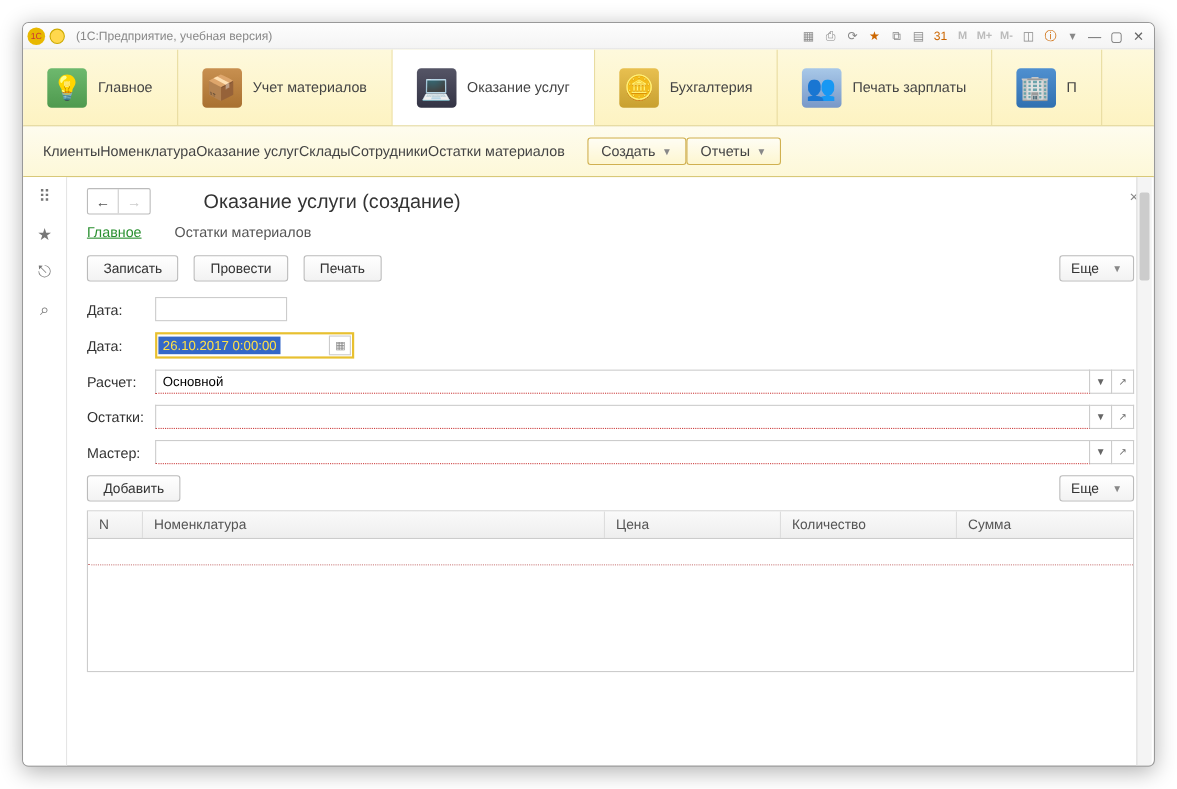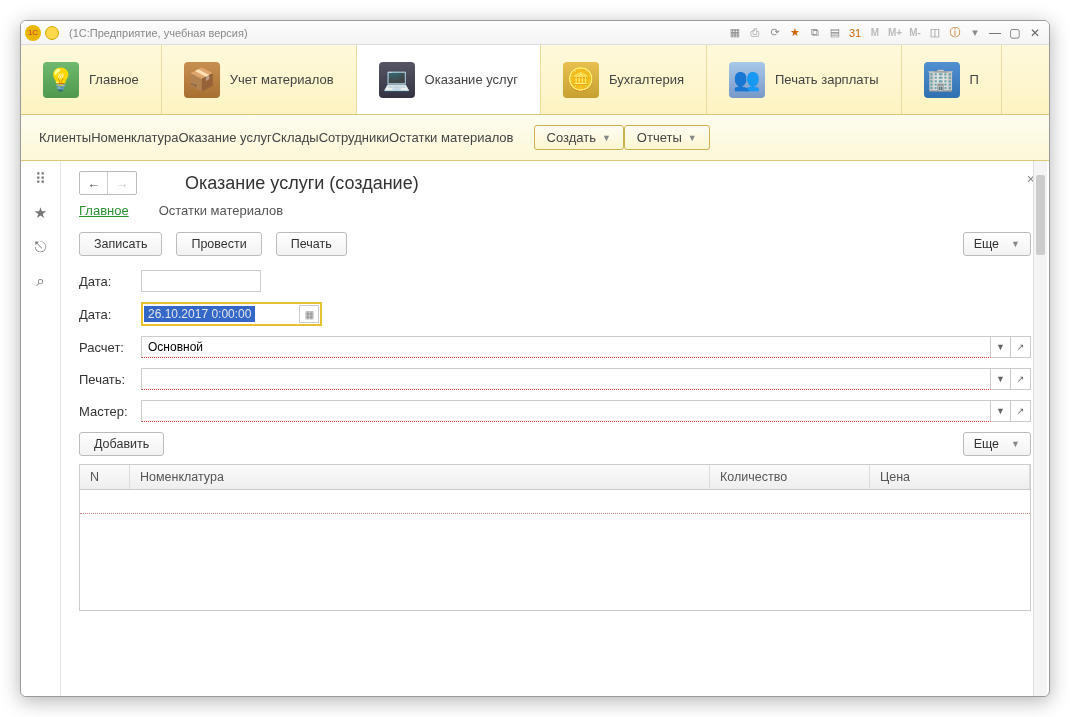--- a/index.html
+++ b/index.html
@@ -57,21 +57,21 @@
 .btn.more { padding: 4px 10px; display: flex; align-items: center; gap: 12px; }
 .btn.more .dd { font-size: 9px; color: #888; }
 .toolbar .tb-spacer { flex: 1; }
 
 .form { font-size: 13px; color: #333; }
 .frow { display: flex; align-items: center; margin-bottom: 10px; }
 .flabel { width: 62px; }
 .finput { border: 1px solid #ccc; height: 22px; padding: 0 6px; font-size: 12px; background: #fff; }
 .finput.num { width: 120px; }
 .date-wrap { display: flex; align-items: center; border: 2px solid #e8c030; padding: 1px; }
-.date-sel { background: #3468c8; color: #e5e5e5; padding: 1px 4px; font-size: 12px; }
+.date-sel { background: #3468c8; color: #fde047; padding: 1px 4px; font-size: 12px; }
 .date-cal { width: 20px; height: 18px; border: 1px solid #ccc; display: flex; align-items: center; justify-content: center; margin-left: 4px; font-size: 10px; color: #888; }
 .combo { display: flex; flex: 1; }
 .combo-input { flex: 1; border: 1px solid #ccc; border-bottom: 1px dotted #cc4040; height: 22px; padding: 0 6px; font-size: 12px; }
 .combo-btn { width: 20px; height: 22px; border: 1px solid #ccc; border-left: none; display: flex; align-items: center; justify-content: center; font-size: 9px; color: #666; cursor: pointer; }
 
 .tbl-toolbar { display: flex; margin-bottom: 8px; }
 .table { border: 1px solid #ccc; }
 .thead { display: flex; background: linear-gradient(#fafafa,#eee); border-bottom: 1px solid #ccc; }
 .th { padding: 5px 10px; font-size: 12.5px; color: #555; border-right: 1px solid #ddd; }
 .th.n { width: 50px; }
@@ -208,21 +208,21 @@
         </div>
         <div class="frow">
           <div class="flabel">Расчет:</div>
           <div class="combo">
             <input class="combo-input" value="Основной" style="">
             <div class="combo-btn">▼</div>
             <div class="combo-btn">↗</div>
           </div>
         </div>
         <div class="frow">
-          <div class="flabel">Печать:</div>
+          <div class="flabel">Остатки:</div>
           <div class="combo">
             <input class="combo-input" value="" style="">
             <div class="combo-btn">▼</div>
             <div class="combo-btn">↗</div>
           </div>
         </div>
         <div class="frow">
           <div class="flabel">Мастер:</div>
           <div class="combo">
             <input class="combo-input" value="" style="">
@@ -237,22 +237,23 @@
           <div class="btn more">
             <span>Еще</span>
             <span class="dd">▼</span>
           </div>
         </div>
 
         <div class="table">
           <div class="thead">
             <div class="th n">N</div>
             <div class="th nom">Номенклатура</div>
+            <div class="th price">Цена</div>
             <div class="th qty">Количество</div>
-            <div class="th price">Цена</div>
+            <div class="th sum">Сумма</div>
           </div>
           <div class="tbody">
             <div class="trow-empty"></div>
           </div>
         </div>
       </div>
 
       <div class="scrollbar-v">
         <div class="thumb"></div>
       </div>

